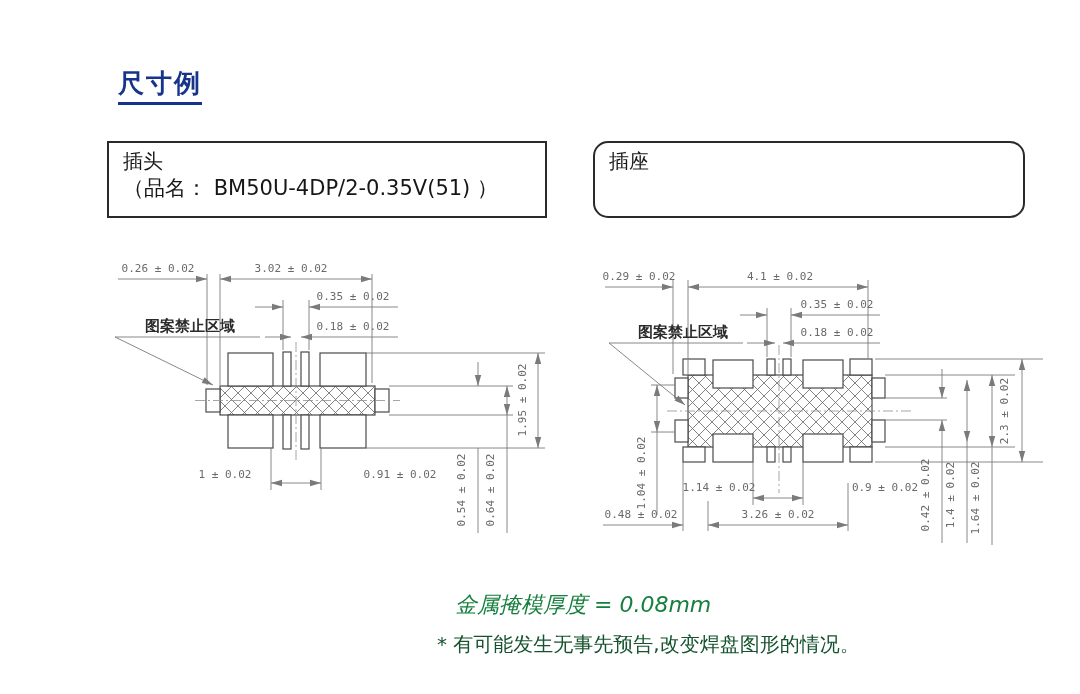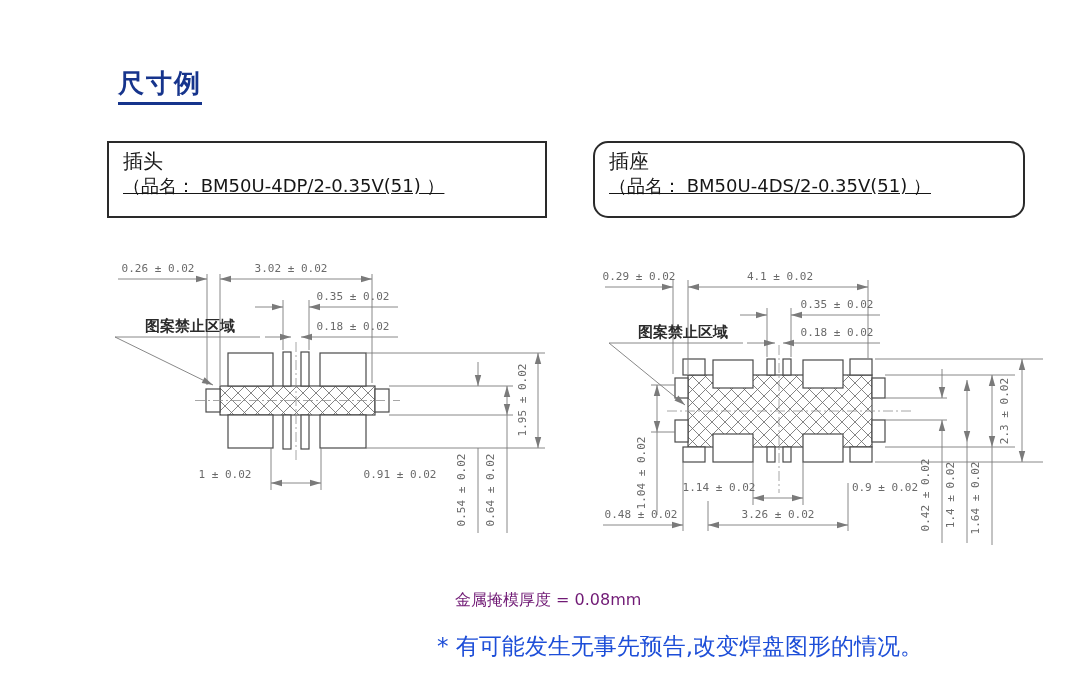--- a/index.html
+++ b/index.html
@@ -3,25 +3,25 @@
 <meta charset="utf-8">
 <style>
   html,body{margin:0;padding:0;background:#fff;}
   .page{position:relative;width:1080px;height:694px;background:#ffffff;overflow:hidden;
         font-family:"DejaVu Sans","Liberation Sans",sans-serif;}
   .abs{position:absolute;}
   .title{left:118px;top:66px;font-size:26px;font-weight:bold;color:#16348c;
          border-bottom:3px solid #16348c;padding-bottom:1px;letter-spacing:2px;}
   .partbox{border:2px solid #2a2a2a;color:#161616;padding:6px 12px 6px 14px;box-sizing:border-box;}
   .partbox .pb-title{font-size:20px;line-height:1.25;}
-  .partbox .pb-name{font-size:18px;line-height:1.35;white-space:nowrap;text-decoration:underline;}
+  .partbox .pb-name{font-size:21px;line-height:1.35;white-space:nowrap;}
   .box1{left:107px;top:141px;width:440px;height:77px;}
   .box2{left:593px;top:141px;width:432px;height:77px;border-radius:15px;}
-  .mask-note{left:455px;top:590px;font-size:16px;color:#701a75;}
-  .disclaimer{left:437px;top:631px;font-size:23px;color:#1d4ed8;}
+  .mask-note{left:455px;top:590px;font-size:22px;color:#15803d;font-style:italic;}
+  .disclaimer{left:437px;top:631px;font-size:20px;color:#14532d;}
   svg{overflow:visible;}
   .ol{fill:#ffffff;stroke:#4a4a4a;stroke-width:1.2;}
   .bar{stroke:#4a4a4a;stroke-width:1.2;}
   .dl{stroke:#7a7a7a;stroke-width:0.9;fill:none;}
   .cl{stroke:#8f8f8f;stroke-width:0.8;fill:none;stroke-dasharray:10 3 2 3;}
   .dim{font:11px "DejaVu Sans Mono","Liberation Mono",monospace;fill:#6a6a6a;}
   .cjk{font:600 15px "DejaVu Sans","Liberation Sans",sans-serif;fill:#2b2b2b;}
 </style>
 </head>
 <body>
@@ -30,21 +30,20 @@
 
   <div class="abs title">尺寸例</div>
 
   <div class="abs partbox box1">
     <div class="pb-title">插头</div>
     <div class="pb-name">（品名： BM50U-4DP/2-0.35V(51) ）</div>
   </div>
 
   <div class="abs partbox box2">
     <div class="pb-title">插座</div>
-    <div class="pb-name">（品名： BM50U-4DS/2-0.35V(51) ）</div>
   </div>
 
   <svg class="abs" style="left:95px;top:250px;" width="470" height="320" viewBox="0 0 470 320">
     <defs>
       <pattern id="xh1" width="13" height="13" patternUnits="userSpaceOnUse">
         <path d="M0,0 L13,13 M13,0 L0,13" stroke="#666" stroke-width="0.8" fill="none"></path>
       </pattern>
       <marker id="a1" viewBox="0 0 12 8" markerWidth="12" markerHeight="8" refX="11.5" refY="4" orient="auto-start-reverse" markerUnits="userSpaceOnUse">
         <path d="M0.5,0.8 L11.5,4 L0.5,7.2 Z" fill="#7a7a7a"></path>
       </marker>

